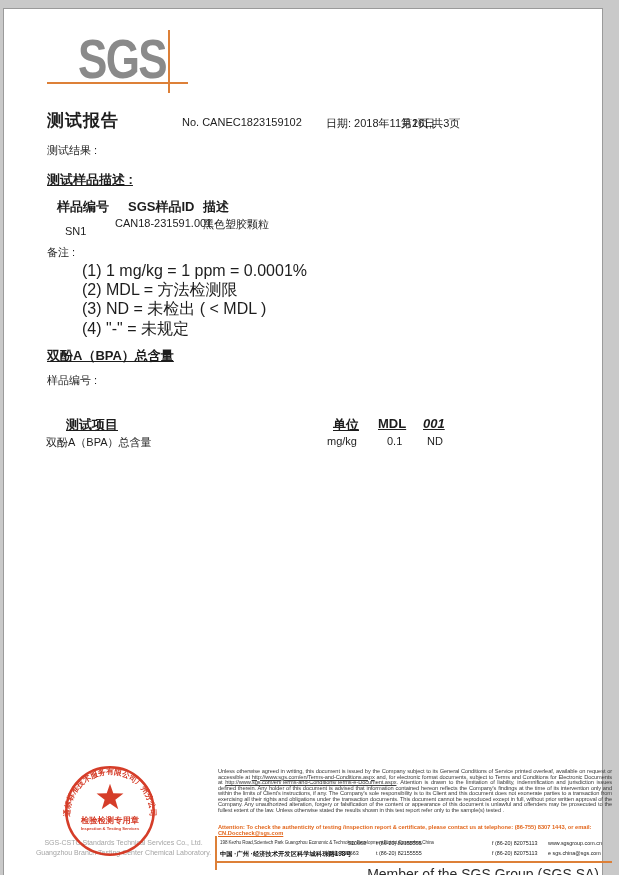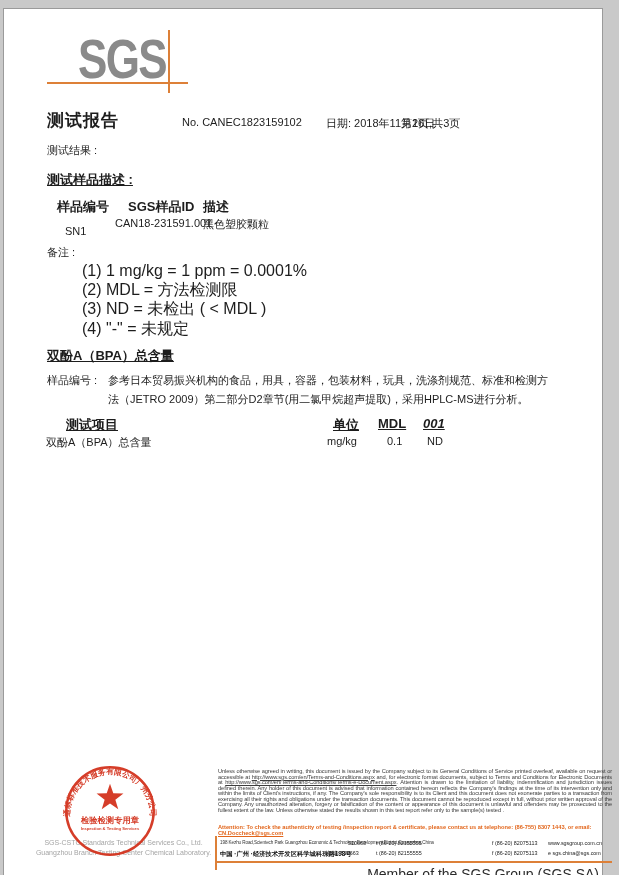--- a/index.html
+++ b/index.html
@@ -86,24 +86,20 @@
   <div class="abs t11" style="left:43px; top:236px;">备注 :</div>
   <div class="abs notes-list" style="left:78px; top:252px;">
     <div>(1) 1 mg/kg = 1 ppm = 0.0001%</div>
     <div>(2) MDL = 方法检测限</div>
     <div>(3) ND = 未检出 ( &lt; MDL )</div>
     <div>(4) "-" = 未规定</div>
   </div>
 
   <div class="abs t11b u" style="left:43px; top:338px;">双酚A（BPA）总含量</div>
   <div class="abs t11" style="left:43px; top:364px;">样品编号 :</div>
-  <div class="abs method-lines" style="left:104px; top:362px;">
-    <div>参考日本贸易振兴机构的食品，用具，容器，包装材料，玩具，洗涤剂规范、标准和检测方</div>
-    <div>法（JETRO 2009）第二部分D2章节(用二氯甲烷超声提取)，采用HPLC-MS进行分析。</div>
-  </div>
 
   <div class="abs t11b u" style="left:62px; top:407px;">测试项目</div>
   <div class="abs t11b u" style="left:329px; top:407px;">单位</div>
   <div class="abs t11b u" style="left:374px; top:407px;">MDL</div>
   <div class="abs t11b u it" style="left:419px; top:407px;text-align:right;">001</div>
   <div class="abs t11" style="left:42px; top:426px;">双酚A（BPA）总含量</div>
   <div class="abs t11" style="left:323px; top:426px;">mg/kg</div>
   <div class="abs t11" style="left:383px; top:426px;">0.1</div>
   <div class="abs t11" style="left:423px; top:426px;">ND</div>
 

